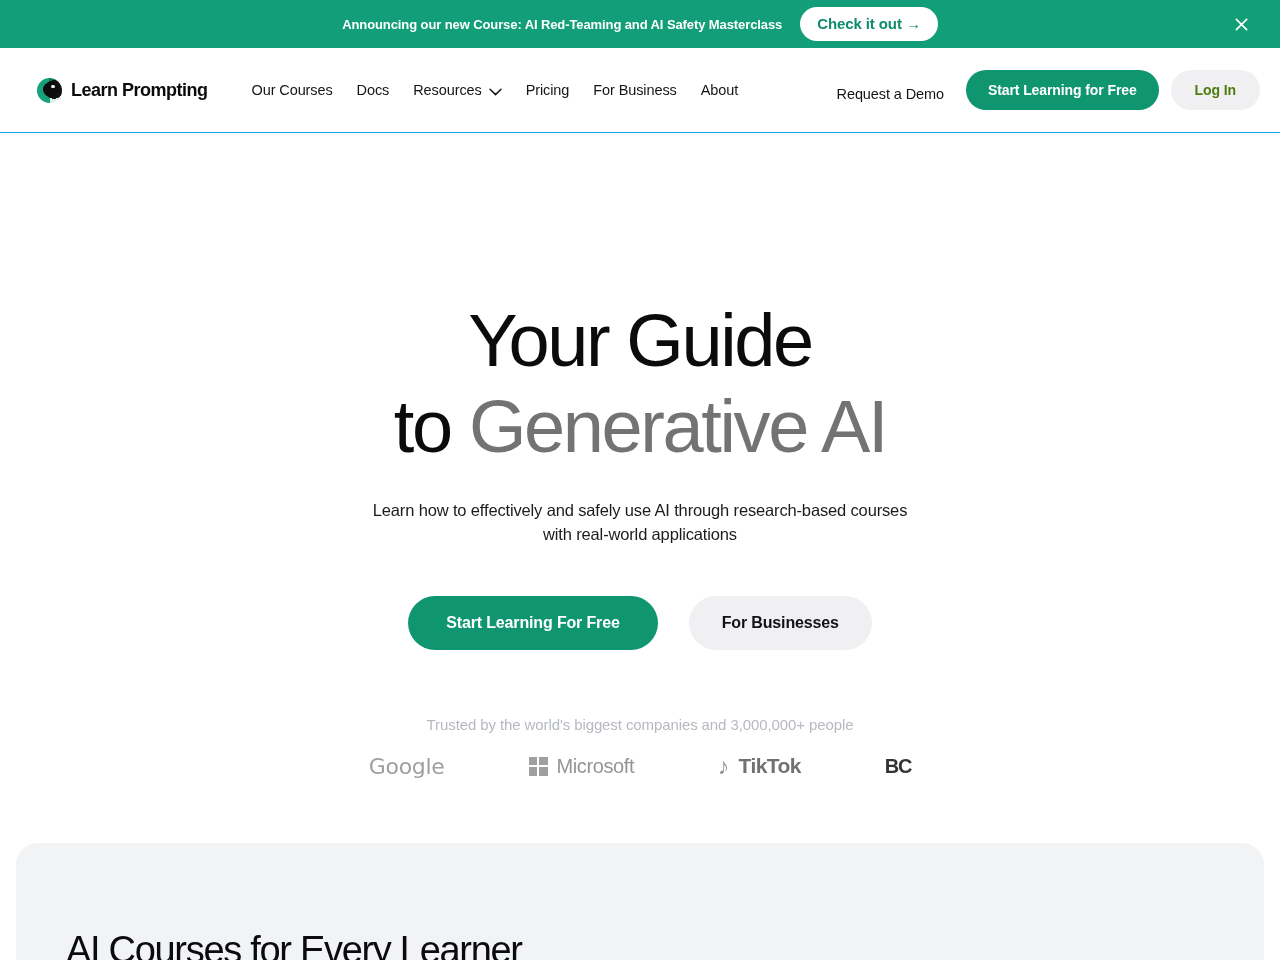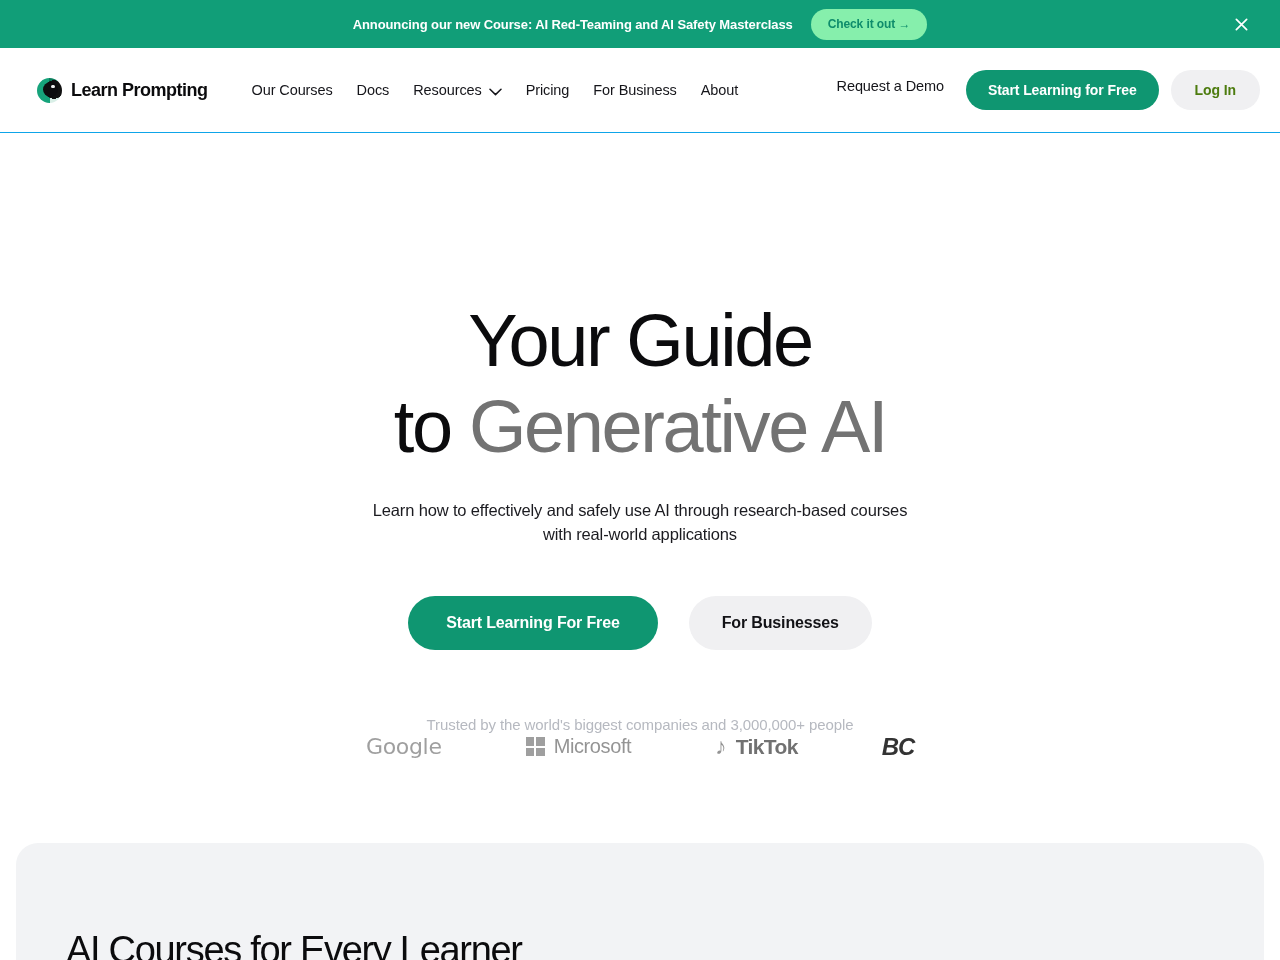--- a/index.html
+++ b/index.html
@@ -23,23 +23,23 @@
     gap: 18px;
   }
   .banner-text {
     color: #ffffff;
     font-size: 13px;
     font-weight: 600;
     letter-spacing: -0.1px;
     white-space: nowrap;
   }
   .banner-cta {
-    background: #86efac;
+    background: #ffffff;
     color: #0e8c6b;
-    font-size: 12px;
+    font-size: 15px;
     font-weight: 700;
     border: none;
     border-radius: 999px;
     padding: 8px 17px 9px;
     cursor: pointer;
     white-space: nowrap;
     letter-spacing: -0.1px;
     font-family: inherit;
   }
   .banner-close {
@@ -90,21 +90,21 @@
 
   .nav-links { display: flex; align-items: center; gap: 0; margin-left: 32px; }
   .nav-link {
     font-size: 14.5px; color: #15151a; font-weight: 500;
     padding: 8px 12px; cursor: pointer; white-space: nowrap;
     letter-spacing: -0.1px; display: flex; align-items: center; gap: 7px;
     background: none; border: none; font-family: inherit;
   }
   .chev { display: block; margin-top: 2px; }
 
-  .nav-right { margin-left: auto; display: flex; align-items: flex-start; gap: 12px; }
+  .nav-right { margin-left: auto; display: flex; align-items: flex-end; gap: 12px; }
   .nav-demo {
     font-size: 14.5px; color: #15151a; font-weight: 500;
     padding: 8px 10px; cursor: pointer; white-space: nowrap;
     letter-spacing: -0.1px; background:none; border:none; font-family: inherit;
   }
   .btn-primary {
     background: #0f9671; color: #ffffff;
     font-size: 14px; font-weight: 600;
     border: none; border-radius: 999px;
     padding: 12px 22px; cursor: pointer; white-space: nowrap;
@@ -159,37 +159,38 @@
     letter-spacing: -0.15px; font-family: inherit;
   }
 
   .trusted {
     margin-top: 66px;
     font-size: 15px;
     color: #b6b9c0;
     letter-spacing: -0.1px;
   }
   .logos {
+    margin-top: 21px;
     display: flex; align-items: center; justify-content: center; gap: 84px;
     filter: grayscale(1);
   }
   .logo-item { display: flex; align-items: center; gap: 9px; color: #9aa0aa; }
   .logo-google {
     font-size: 22px; color: #9aa0aa; letter-spacing: -0.3px;
     font-family: "DejaVu Sans", sans-serif; font-weight: 400;
   }
   .ms-grid {
     width: 19px; height: 19px;
     display: grid; grid-template-columns: 1fr 1fr; grid-template-rows: 1fr 1fr; gap: 2.3px;
   }
   .ms-grid i { background: #9aa0aa; display: block; }
   .logo-ms { font-size: 20px; color: #8f959f; letter-spacing: -0.4px; font-weight: 400; }
   .tiktok-note { font-size: 23px; color: #8f959f; line-height: 1; }
   .logo-tiktok { font-size: 21px; color: #8b5cf6; font-weight: 700; letter-spacing: -0.6px; }
-  .logo-bc { font-size: 24px; color: #701a75; font-weight: 700; letter-spacing: -1.2px; font-style: italic; }
+  .logo-bc { font-size: 20px; color: #701a75; font-weight: 700; letter-spacing: -1.2px; }
 
   
   .section-card {
     position: absolute;
     left: 16px; right: 16px;
     top: 843px;
     height: 117px;
     background: #f2f3f5;
     border-radius: 22px 22px 0 0;
     overflow: hidden;

